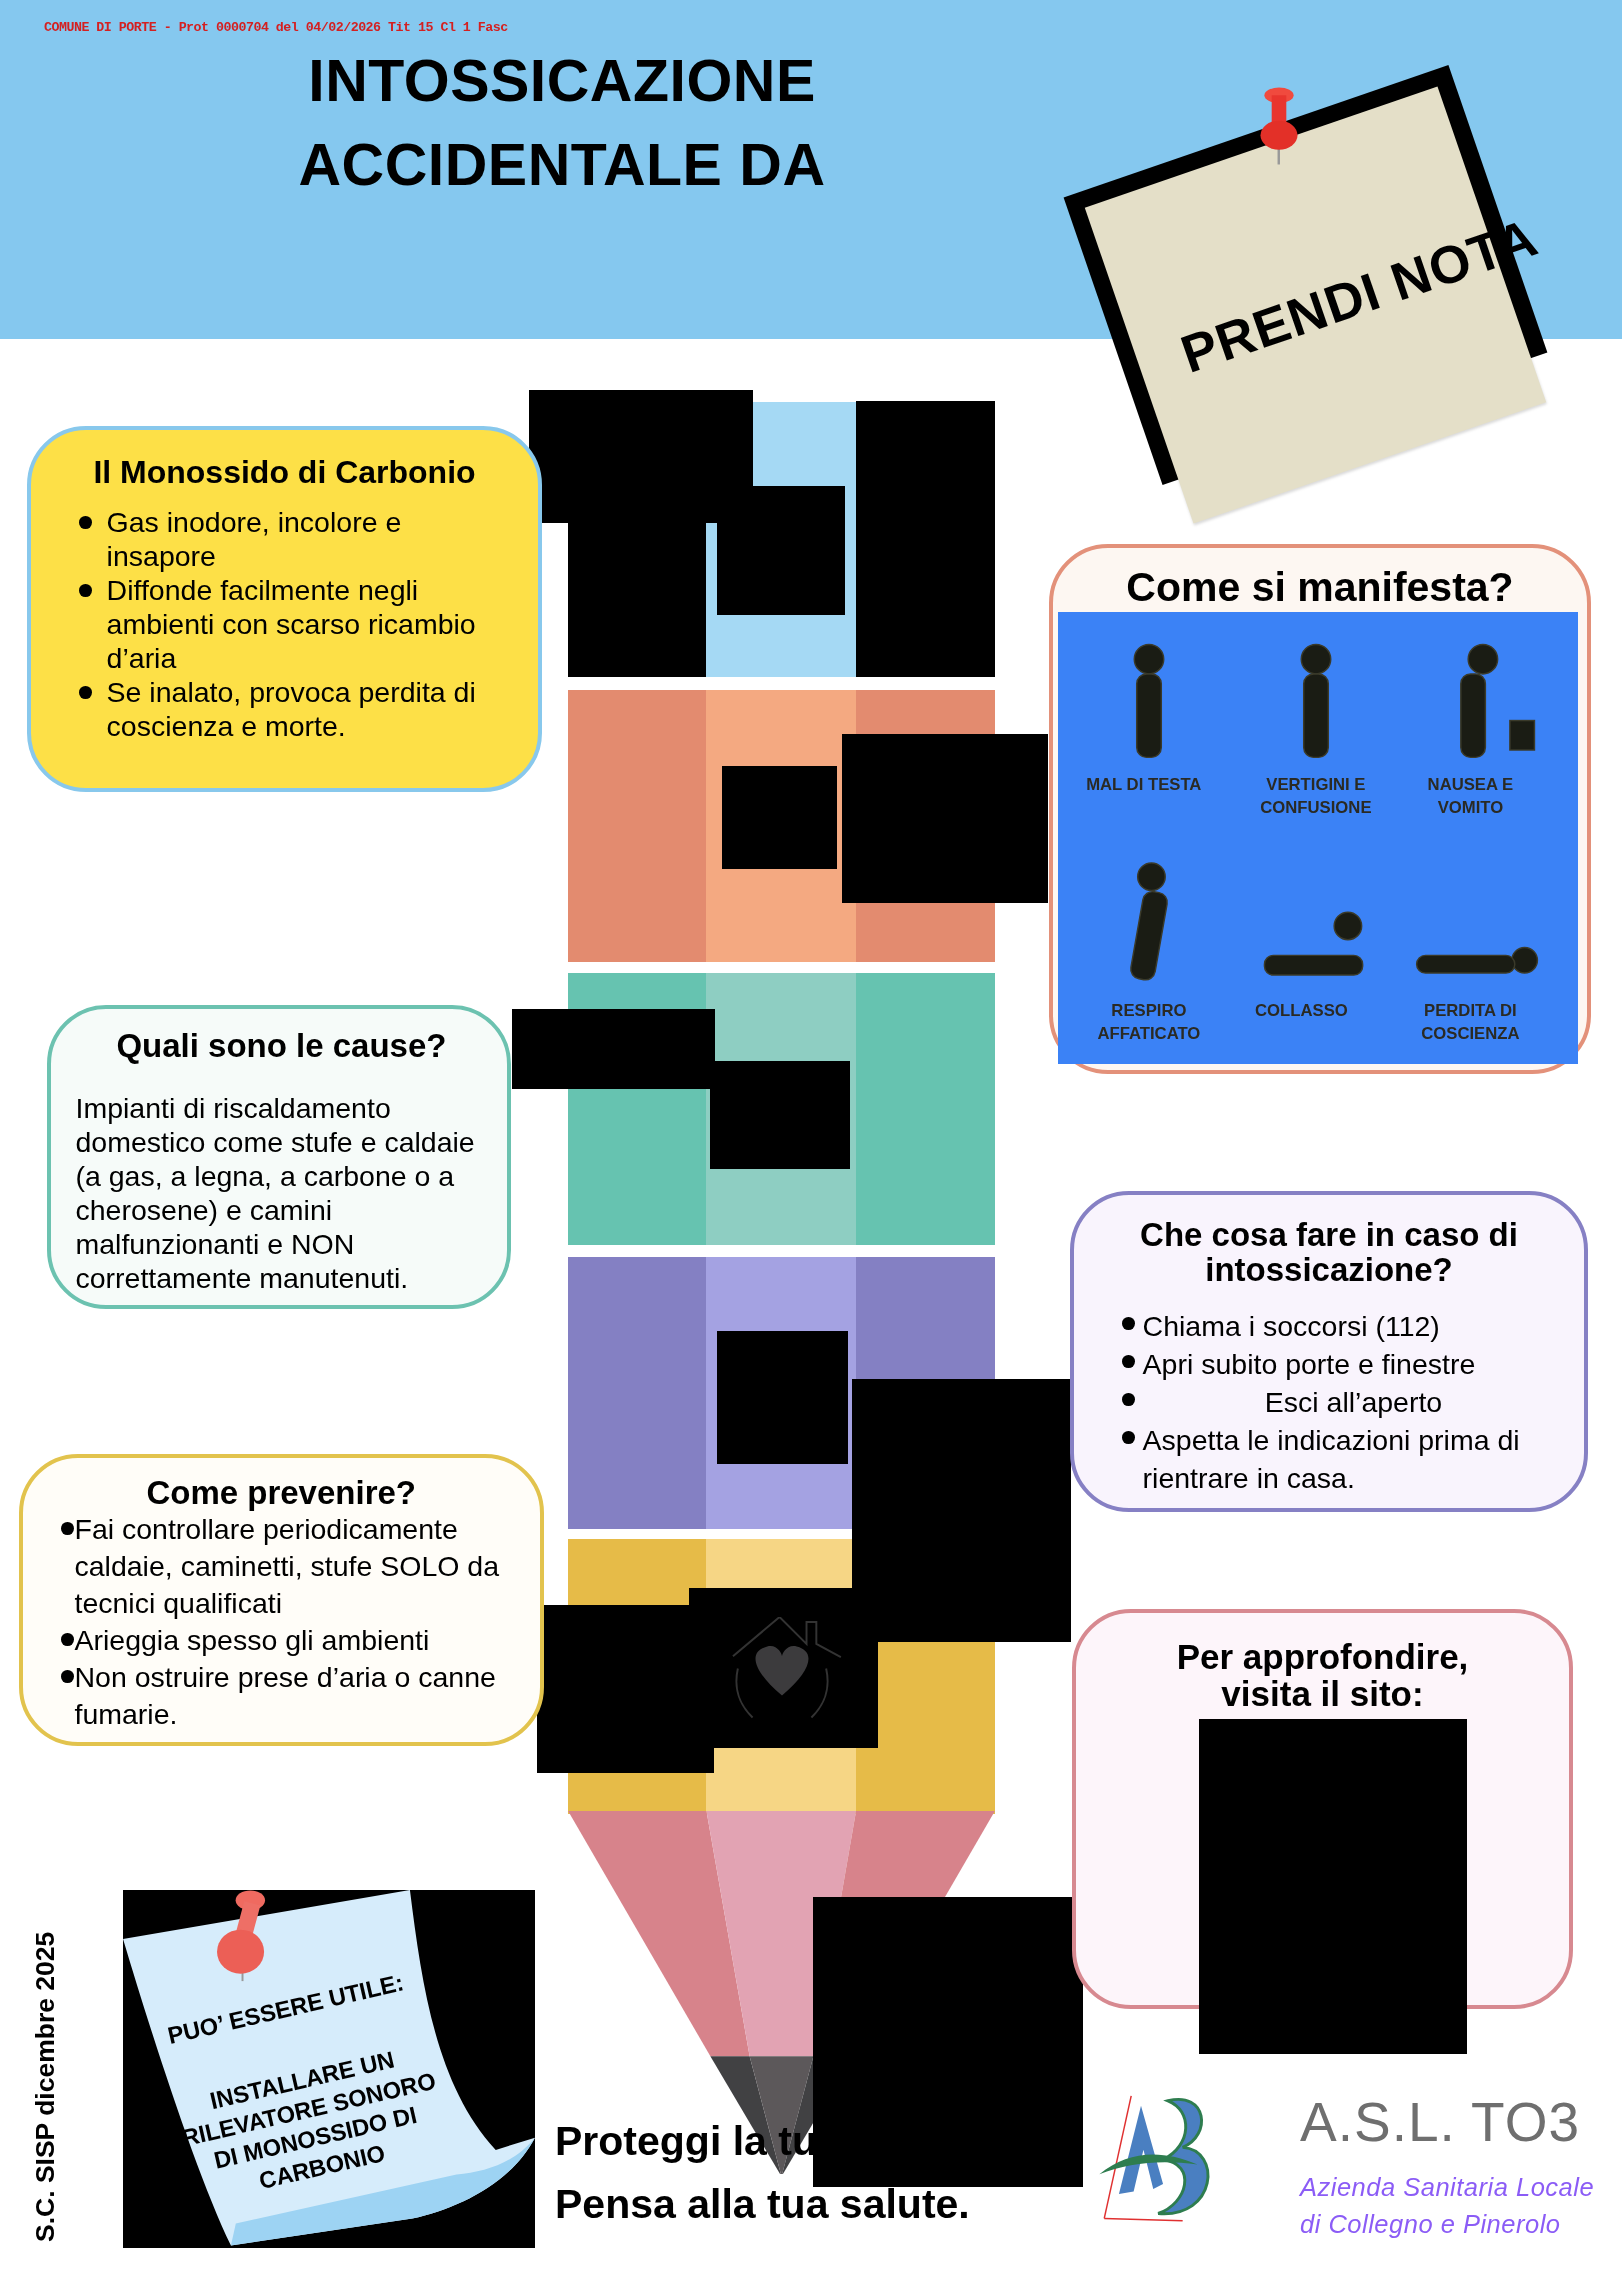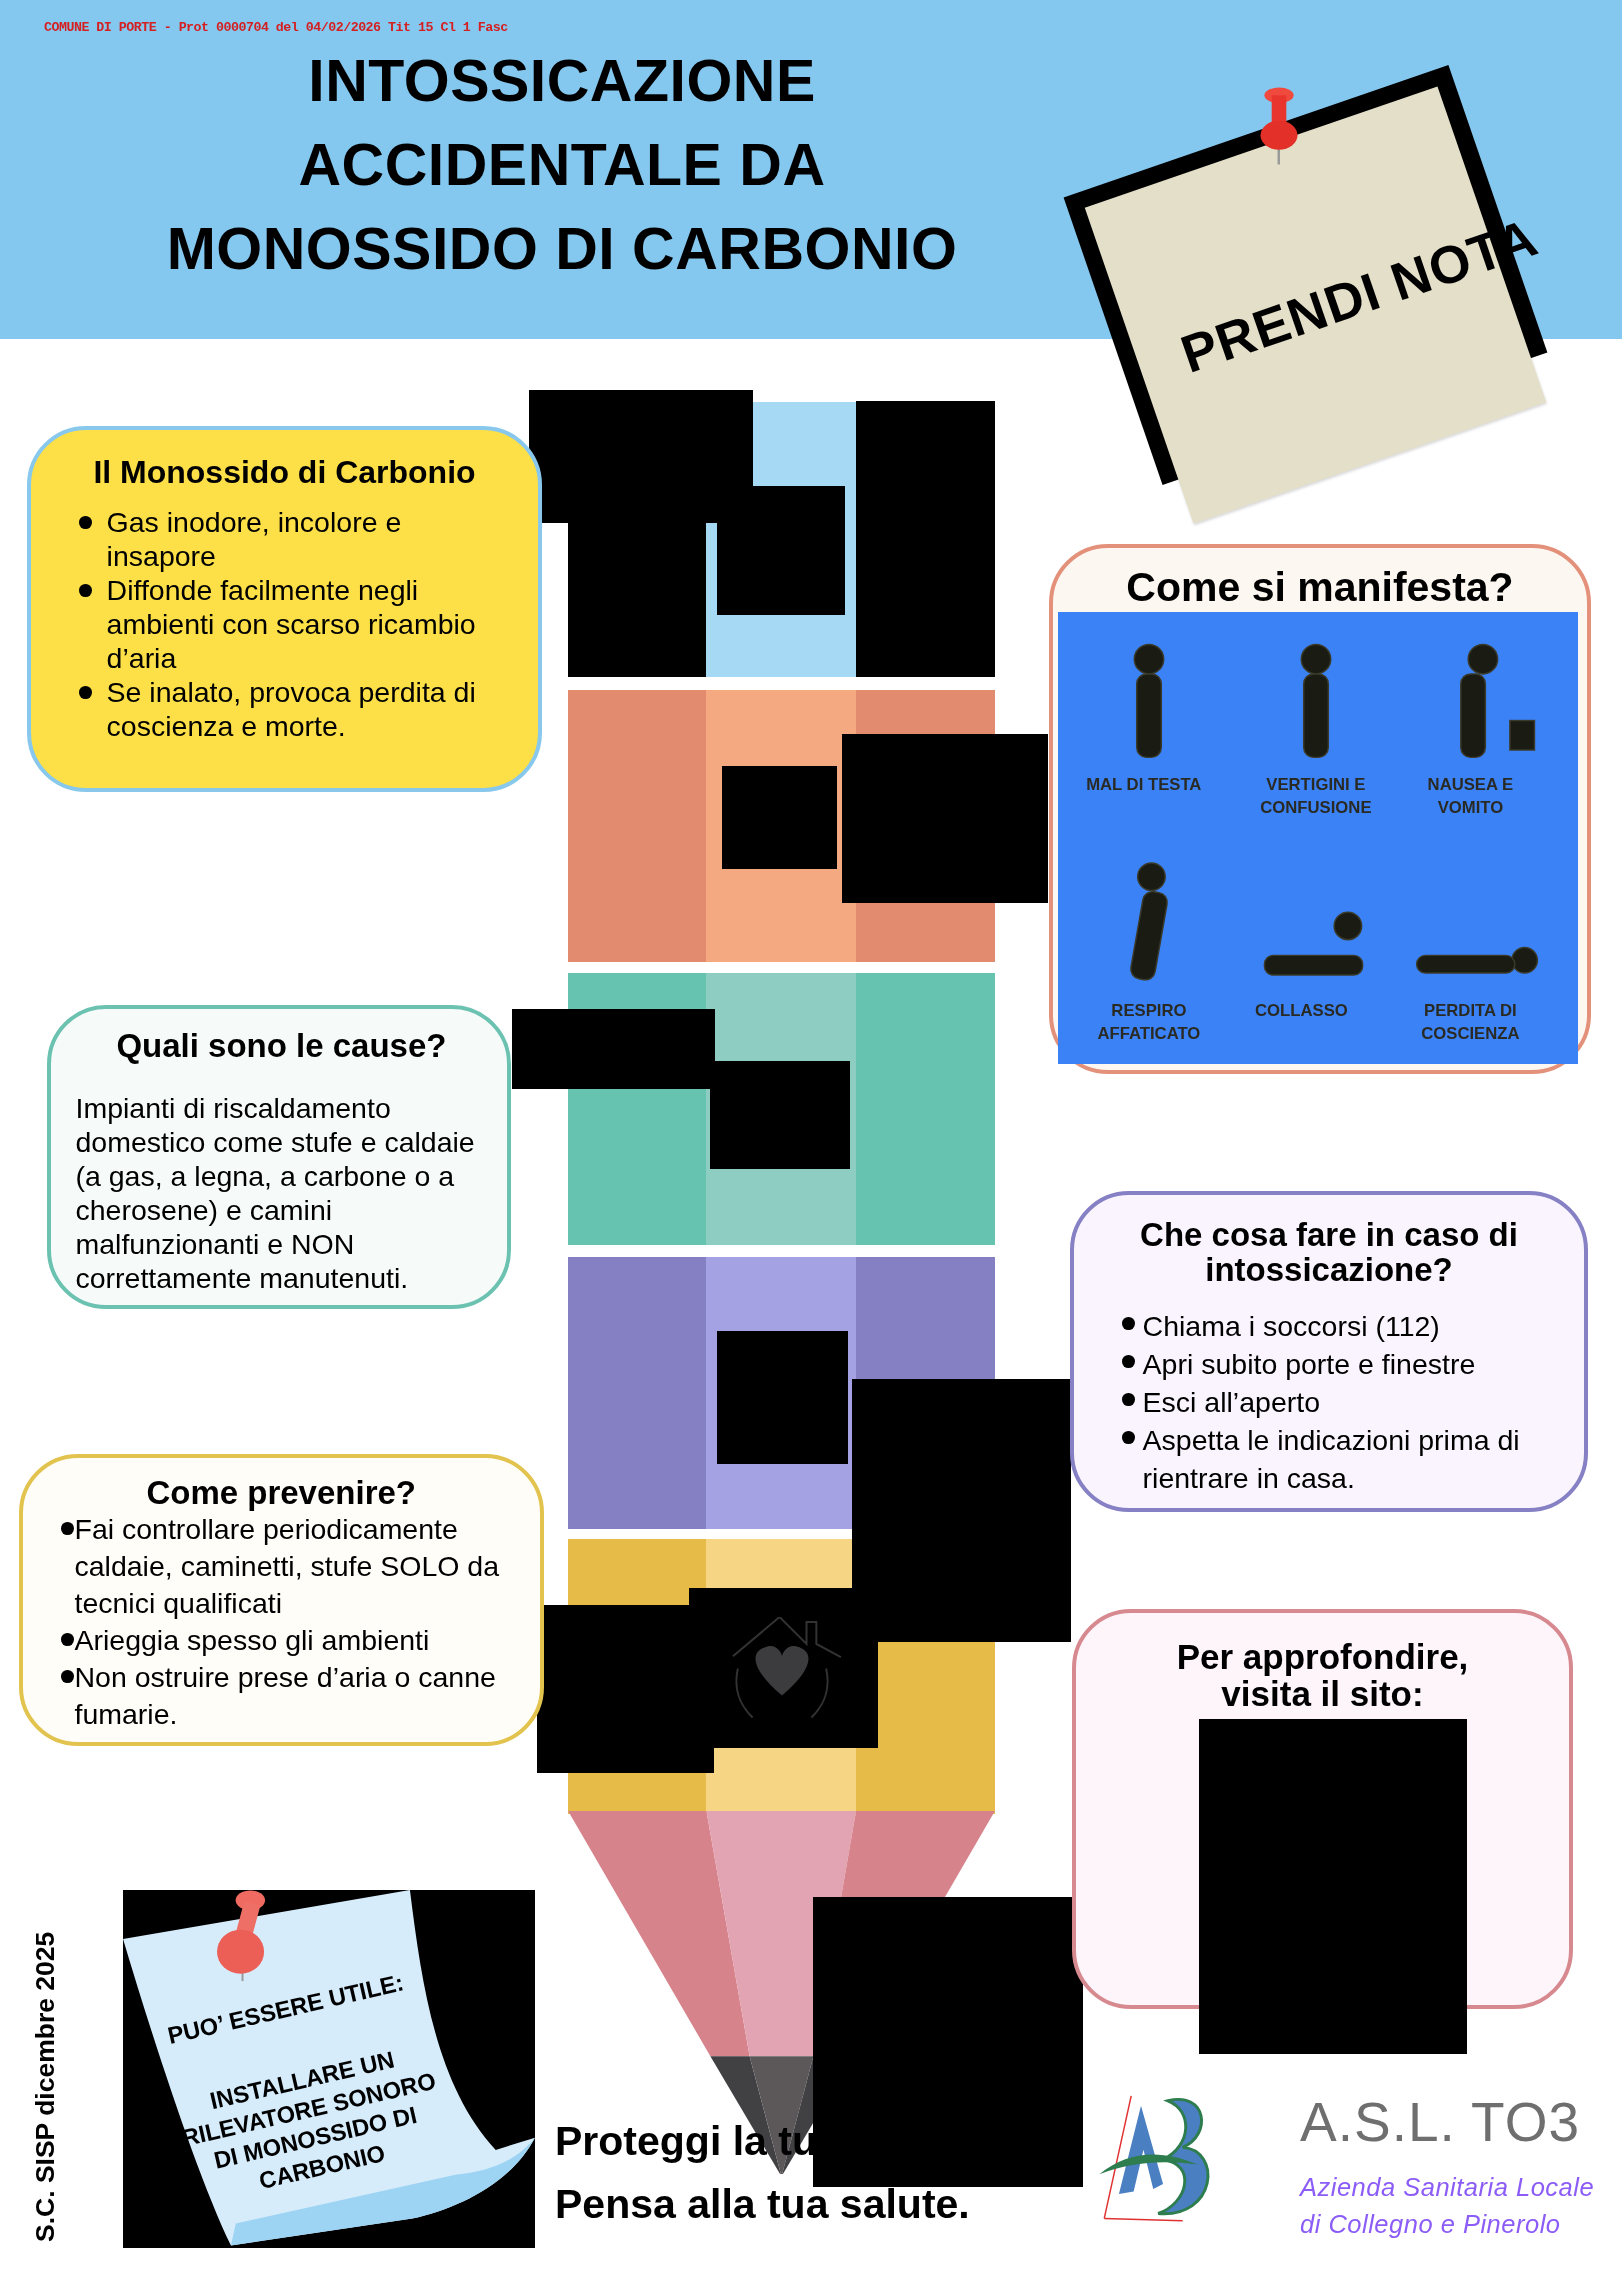--- a/index.html
+++ b/index.html
@@ -55,21 +55,20 @@
   .logo-text-sub { left: 1300px; top: 2169px; font-size: 25.5px; color: #8b5cf6; font-style: italic; line-height: 37px; letter-spacing: 0.5px; }
 </style>
 </head>
 <body>
 
 <div class="abs header-band"></div>
 <div class="abs protocol">COMUNE DI PORTE - Prot 0000704 del 04/02/2026 Tit 15 Cl 1 Fasc</div>
 <div class="abs title">
   <div>INTOSSICAZIONE</div>
   <div>ACCIDENTALE DA</div>
-  <div>MONOSSIDO DI CARBONIO</div>
 </div>
 
 <div class="abs note-wrap">
   <div class="abs note-back"></div>
   <div class="abs note-front"></div>
   <div class="abs note-text">PRENDI NOTA</div>
   <svg class="abs pin-head" viewBox="0 0 78 160">
     <rect x="36" y="120" width="5" height="40" fill="#999"></rect>
     <ellipse cx="39" cy="18" rx="30" ry="16" fill="#f04a3e"></ellipse>
     <rect x="24" y="18" width="30" height="60" fill="#e8352e"></rect>
@@ -192,21 +191,21 @@
 <div class="abs box box-cause" style="padding:19.6px 19.6px 19.6px 24.5px;">
   <h2 style="font-size:33px;margin-top:-1px;margin-bottom:27px;">Quali sono le cause?</h2>
   <p style="padding-right:4.9px;">Impianti di riscaldamento domestico come stufe e caldaie (a gas, a legna, a carbone o a cherosene) e camini malfunzionanti e NON correttamente manutenuti.</p>
 </div>
 
 <div class="abs box box-fare">
   <h2 style="font-size:33px;line-height:35px;margin-top:2.5px;margin-bottom:19.6px;">Che cosa fare in caso di intossicazione?</h2>
   <ul>
     <li style="line-height:38px;padding-left:49px;">Chiama i soccorsi (112)</li>
     <li style="line-height:38px;padding-left:49px;">Apri subito porte e finestre</li>
-    <li style="line-height:38px;padding-left:49px;">Esci all’aperto</li>
+    <li style="line-height:38px;padding-left:49px;text-align:center;">Esci all’aperto</li>
     <li style="line-height:38px;padding-left:49px;">Aspetta le indicazioni prima di rientrare in casa.</li>
   </ul>
 </div>
 
 <div class="abs box box-prev" style="padding:12.3px 9.8px;">
   <h2 style="font-size:33px;margin-top:4.9px;margin-bottom:0px;">Come prevenire?</h2>
   <ul>
     <li style="padding-left:42px;line-height:37px;">Fai controllare periodicamente caldaie, caminetti, stufe SOLO da tecnici qualificati</li>
     <li style="padding-left:42px;line-height:37px;">Arieggia spesso gli ambienti</li>
     <li style="padding-left:42px;line-height:37px;">Non ostruire prese d’aria o canne fumarie.</li>

